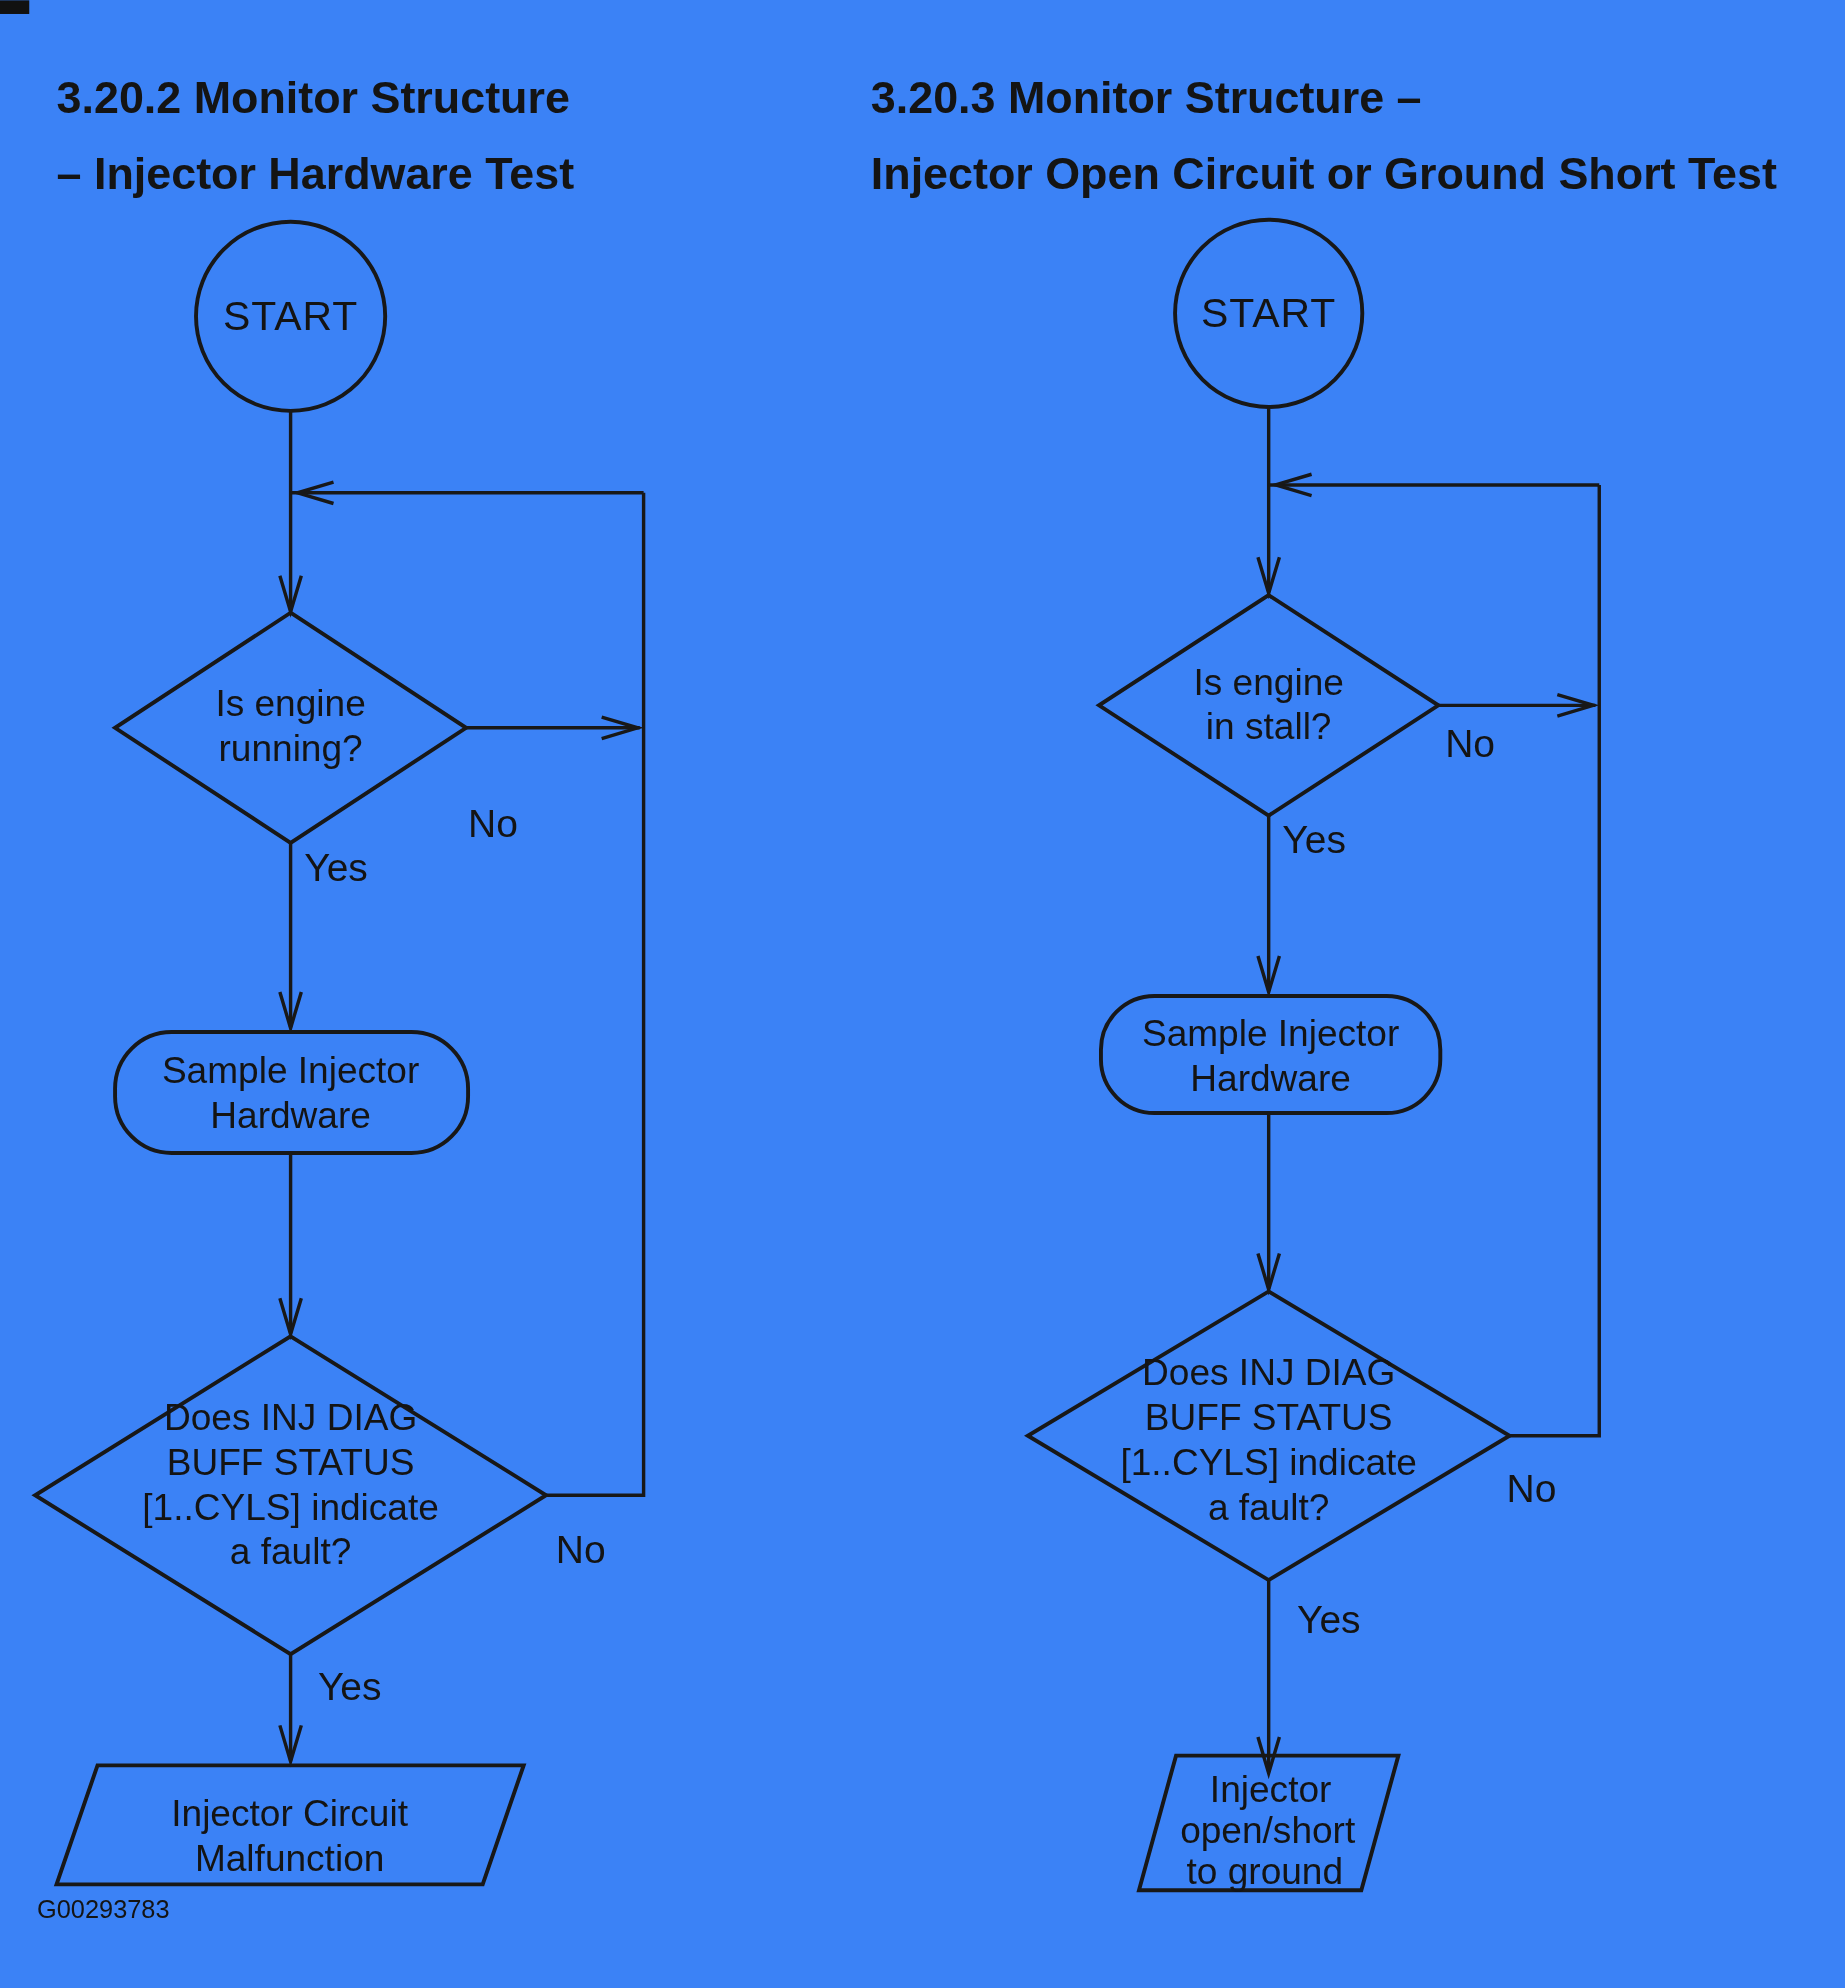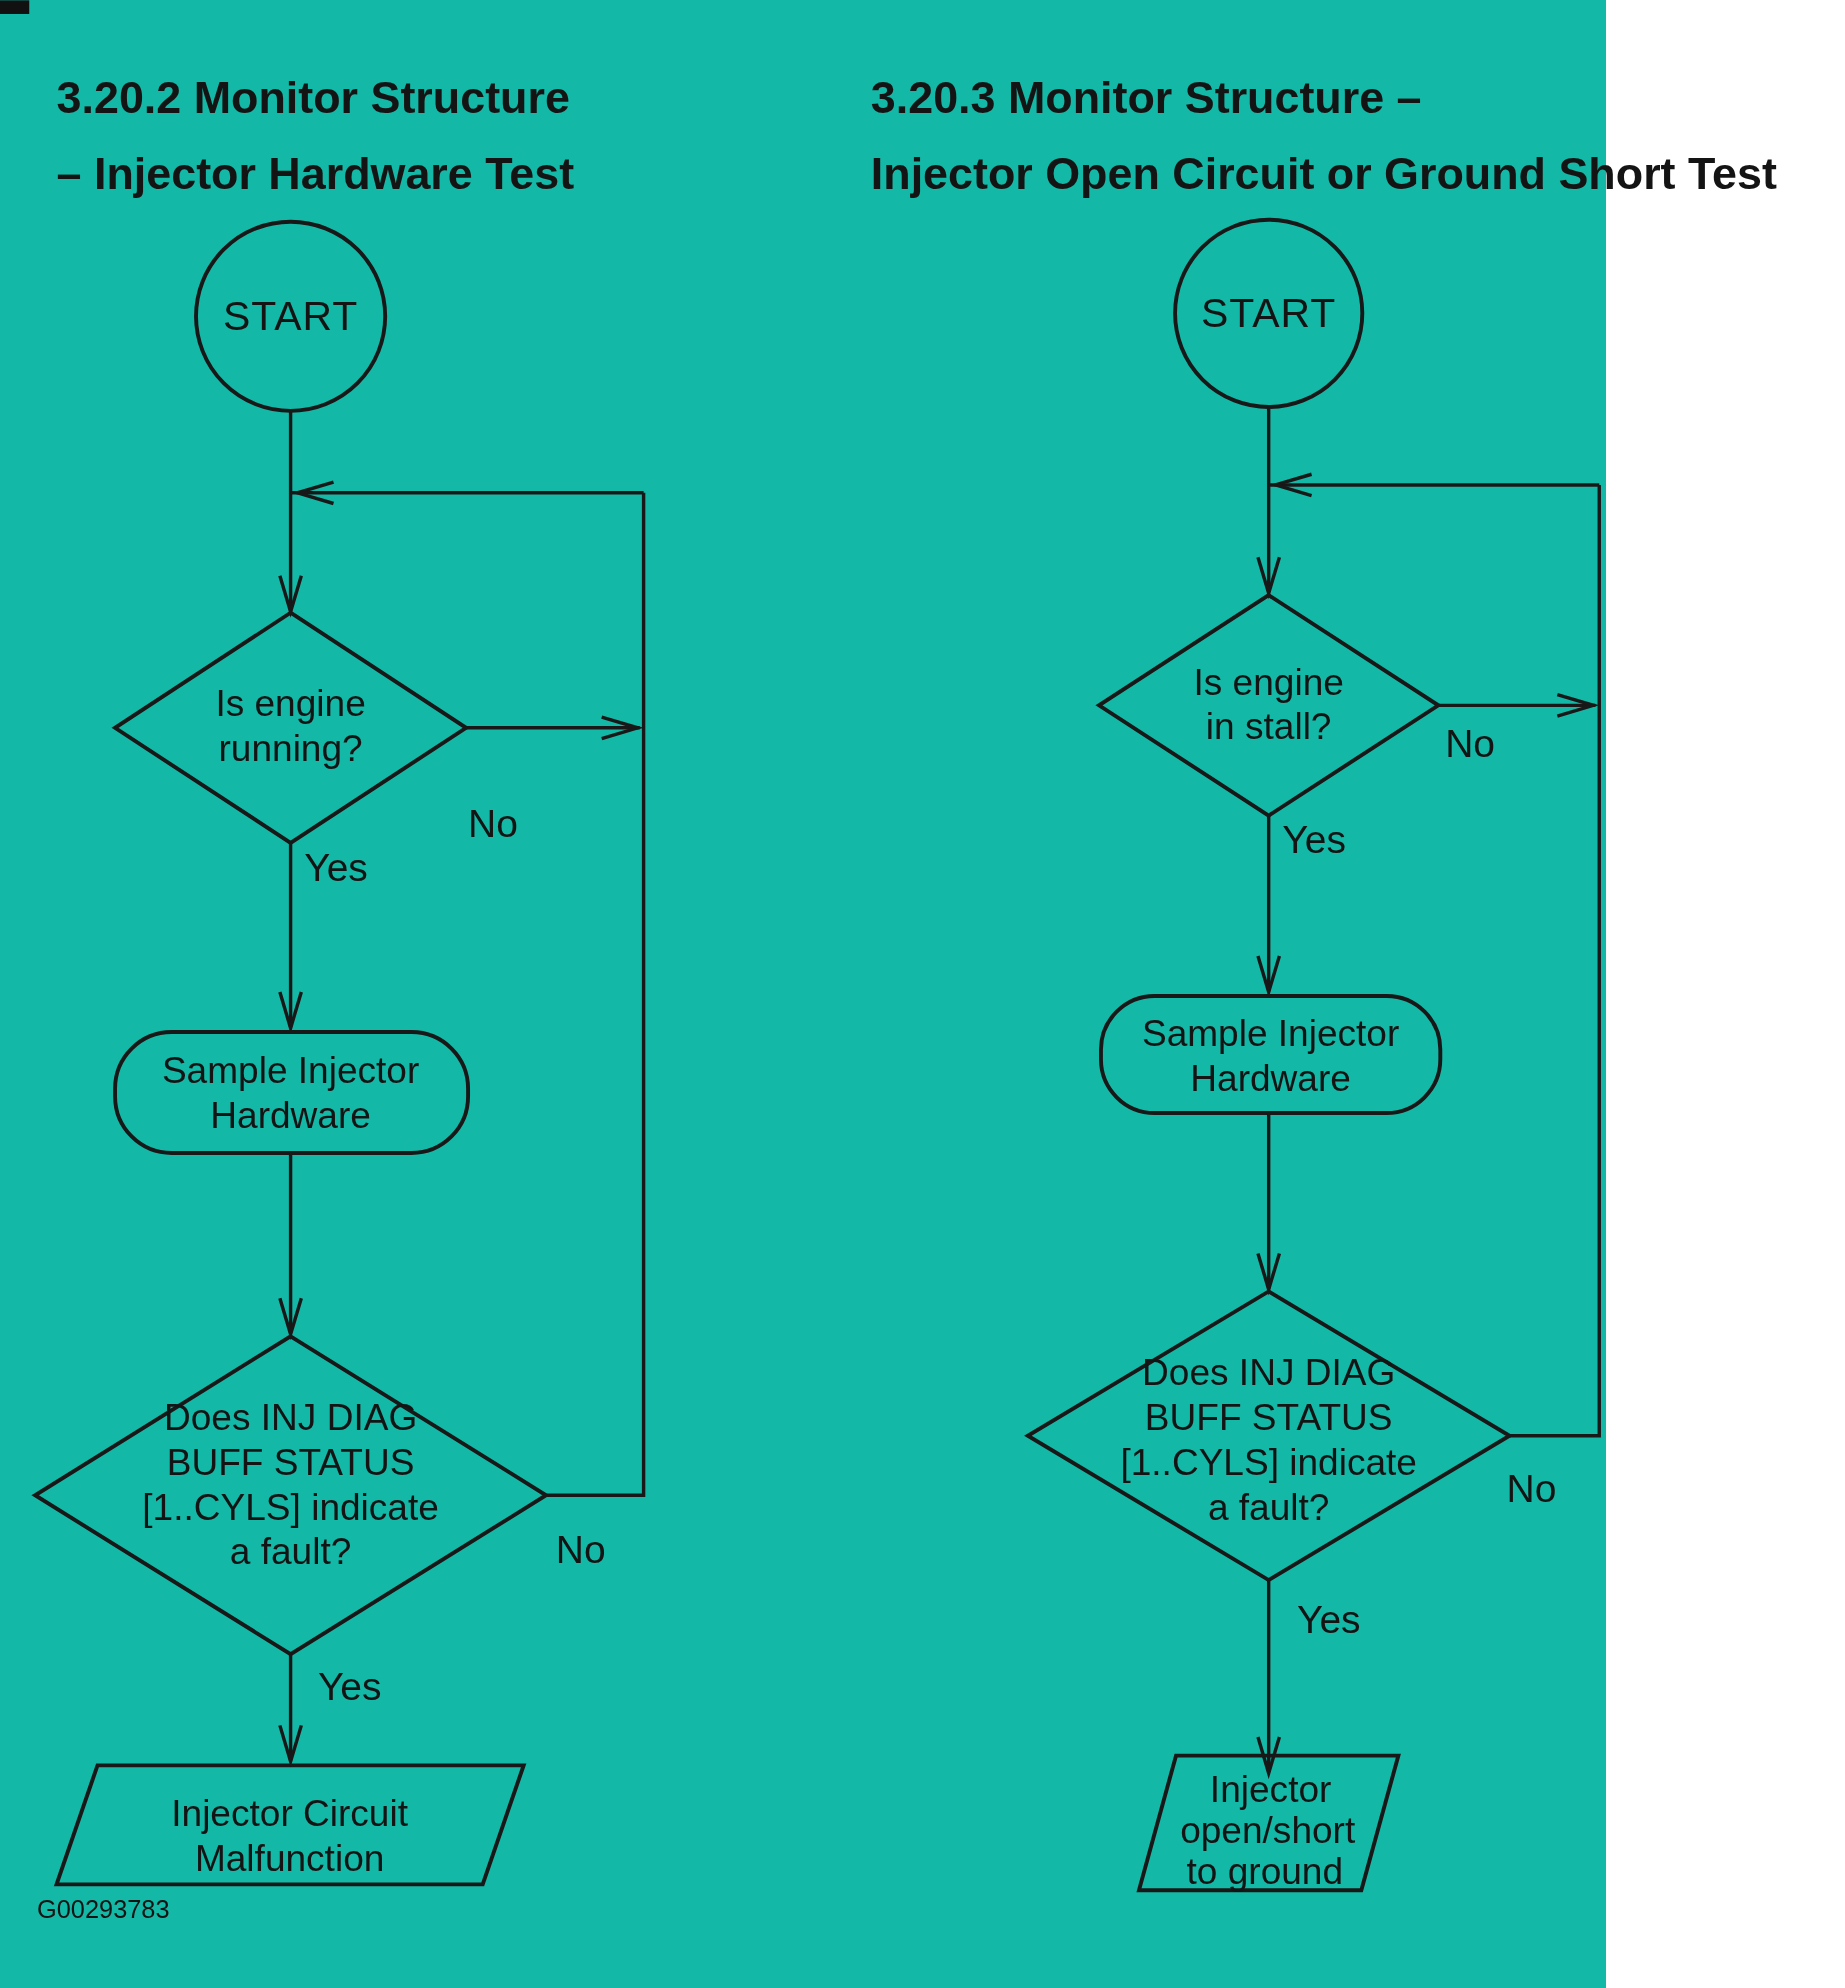--- a/index.html
+++ b/index.html
@@ -2,23 +2,23 @@
 <html><head>
 <meta charset="utf-8">
 <style>
   html, body {
     margin: 0;
     padding: 0;
     background: #ffffff;
   }
   .page {
     position: relative;
-    width: 1606px;
+    width: 1845px;
     height: 1989px;
-    background: #14b8a6;
+    background: #3b82f6;
   }
   svg { display: block; }
   .shape {
     fill: none;
     stroke: #181818;
     stroke-width: 4;
     stroke-linejoin: miter;
     stroke-linecap: butt;
   }
   .line {

